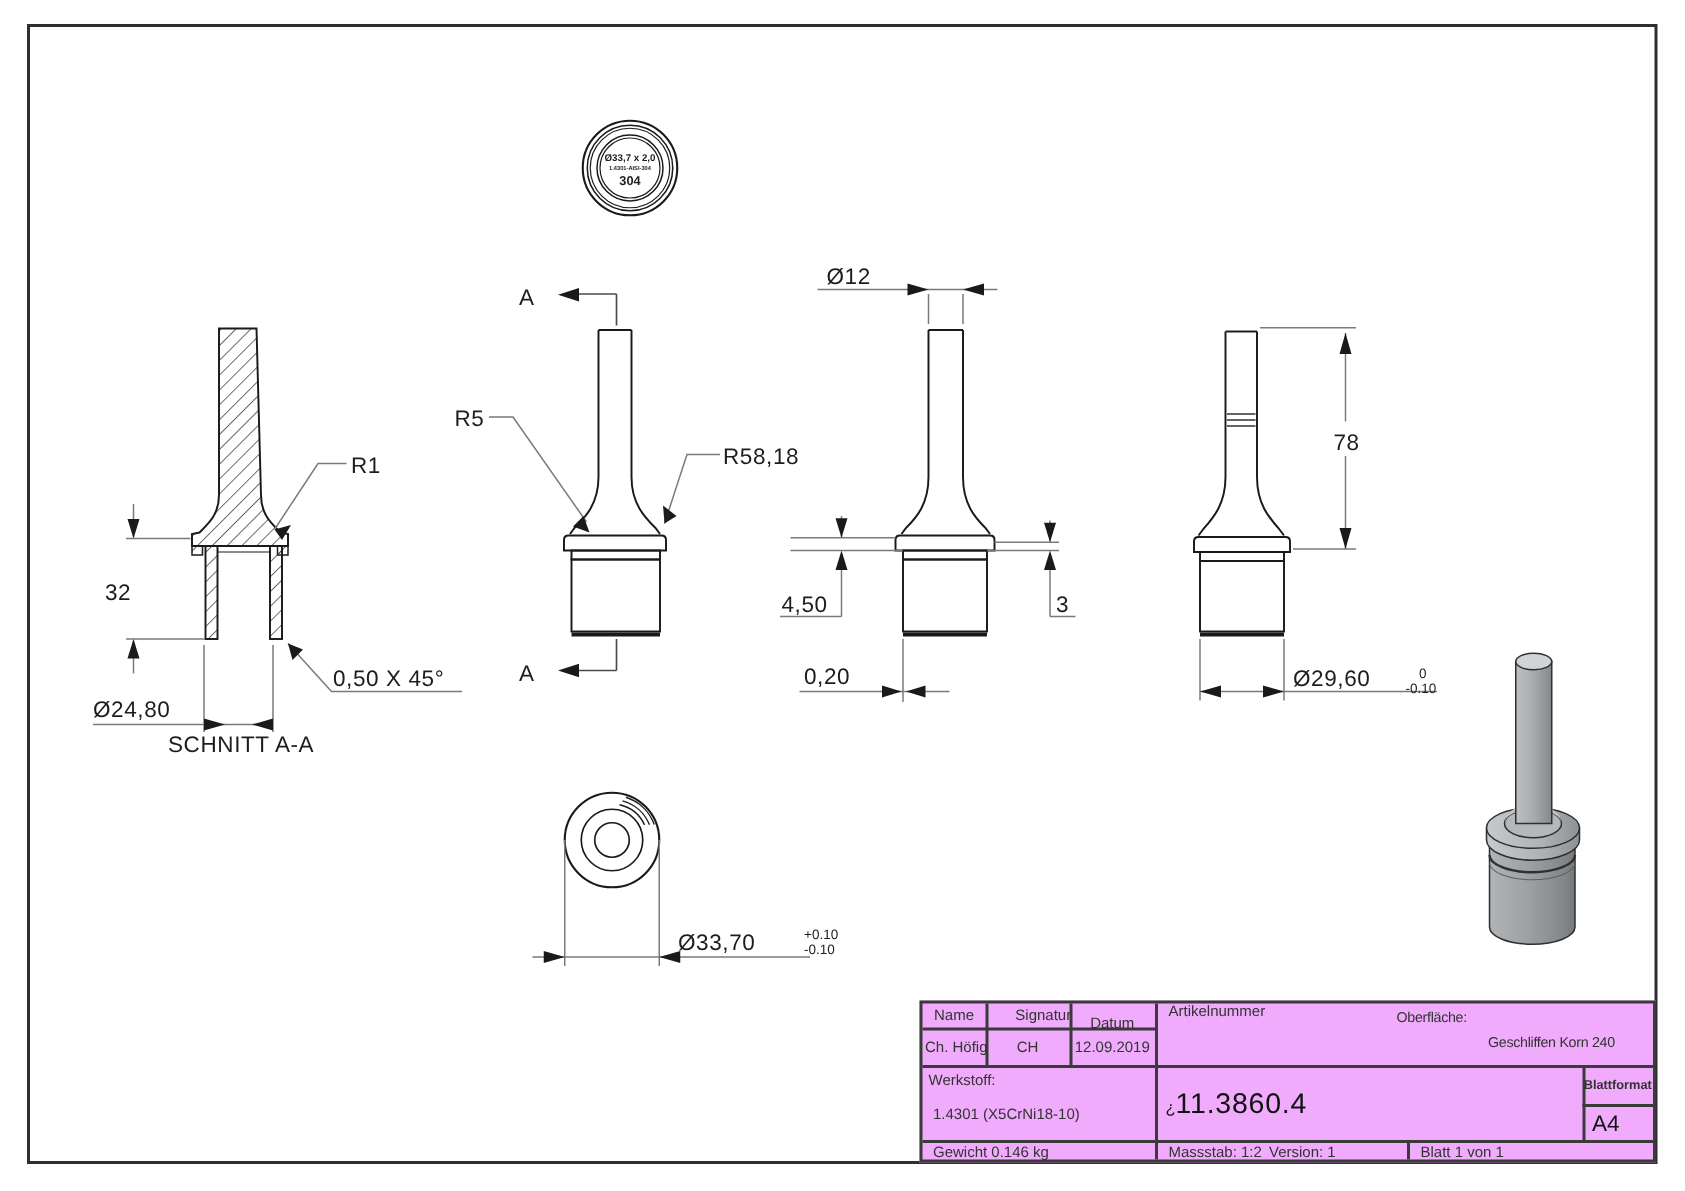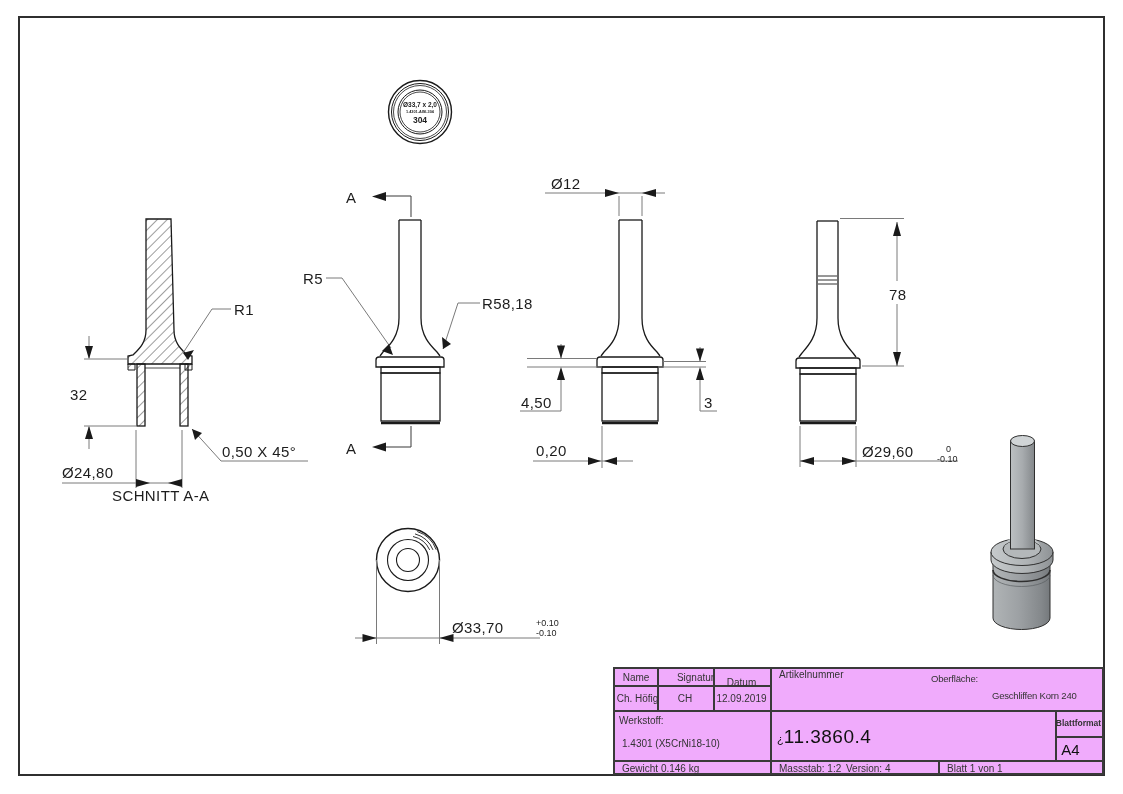--- a/index.html
+++ b/index.html
@@ -278,20 +278,20 @@
       <span class="artpre">¿</span><span class="artnum">11.3860.4</span>
     </div>
     <div class="tb-cell small9" style="left:316px;top:4px;">Oberfläche:</div>
     <div class="tb-cell small9" style="left:377px;top:21px;">Geschliffen Korn 240</div>
 
     <div class="tb-cell" style="left:4px;top:46px;">Werkstoff:</div>
     <div class="tb-cell" style="left:7px;top:69px;">1.4301 (X5CrNi18-10)</div>
     <div class="tb-cell" style="left:7px;top:94px;">Gewicht 0.146 kg</div>
 
     <div class="tb-cell" style="left:164px;top:94px;">Massstab: 1:2</div>
-    <div class="tb-cell" style="left:231px;top:94px;">Version: 4</div>
+    <div class="tb-cell" style="left:231px;top:94px;">Version: 1</div>
     <div class="tb-cell" style="left:332px;top:94px;">Blatt 1 von 1</div>
 
     <div class="tb-cell ctr bfmt" style="left:440px;top:49px;width:47px;">Blattformat</div>
     <div class="tb-cell ctr a4" style="left:440px;top:72px;width:31px;">A4</div>
   </div>
 
 </div>
 
 </body></html>

